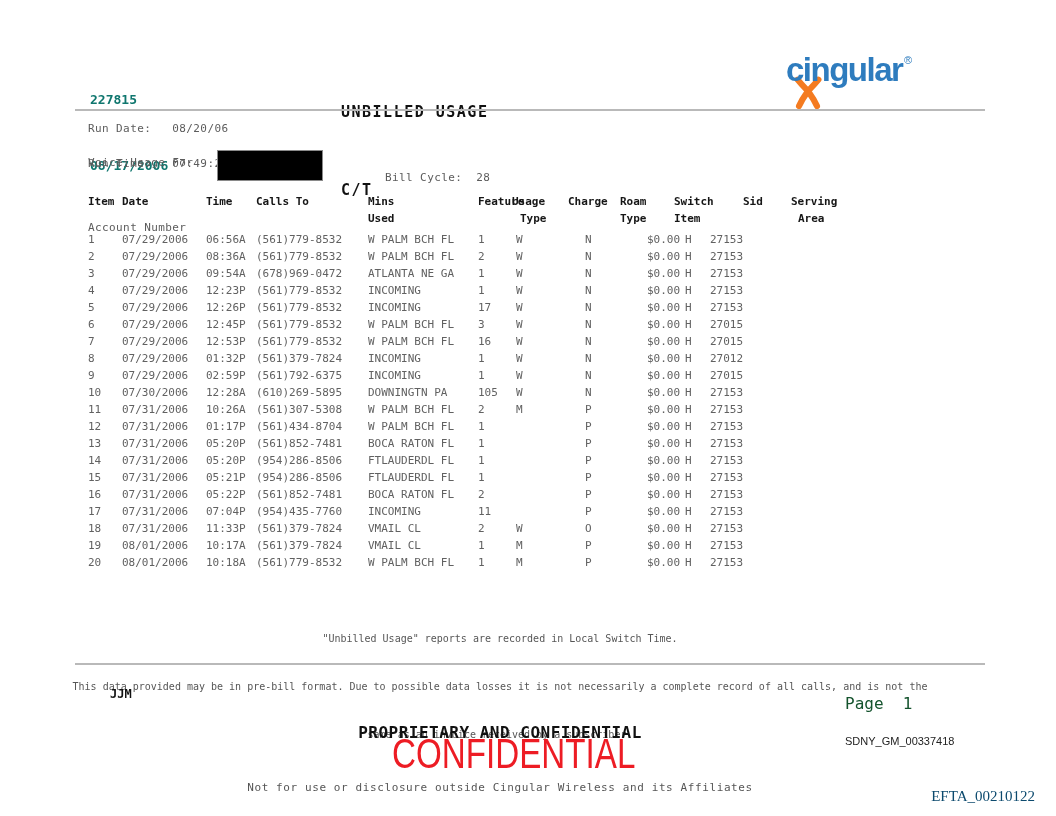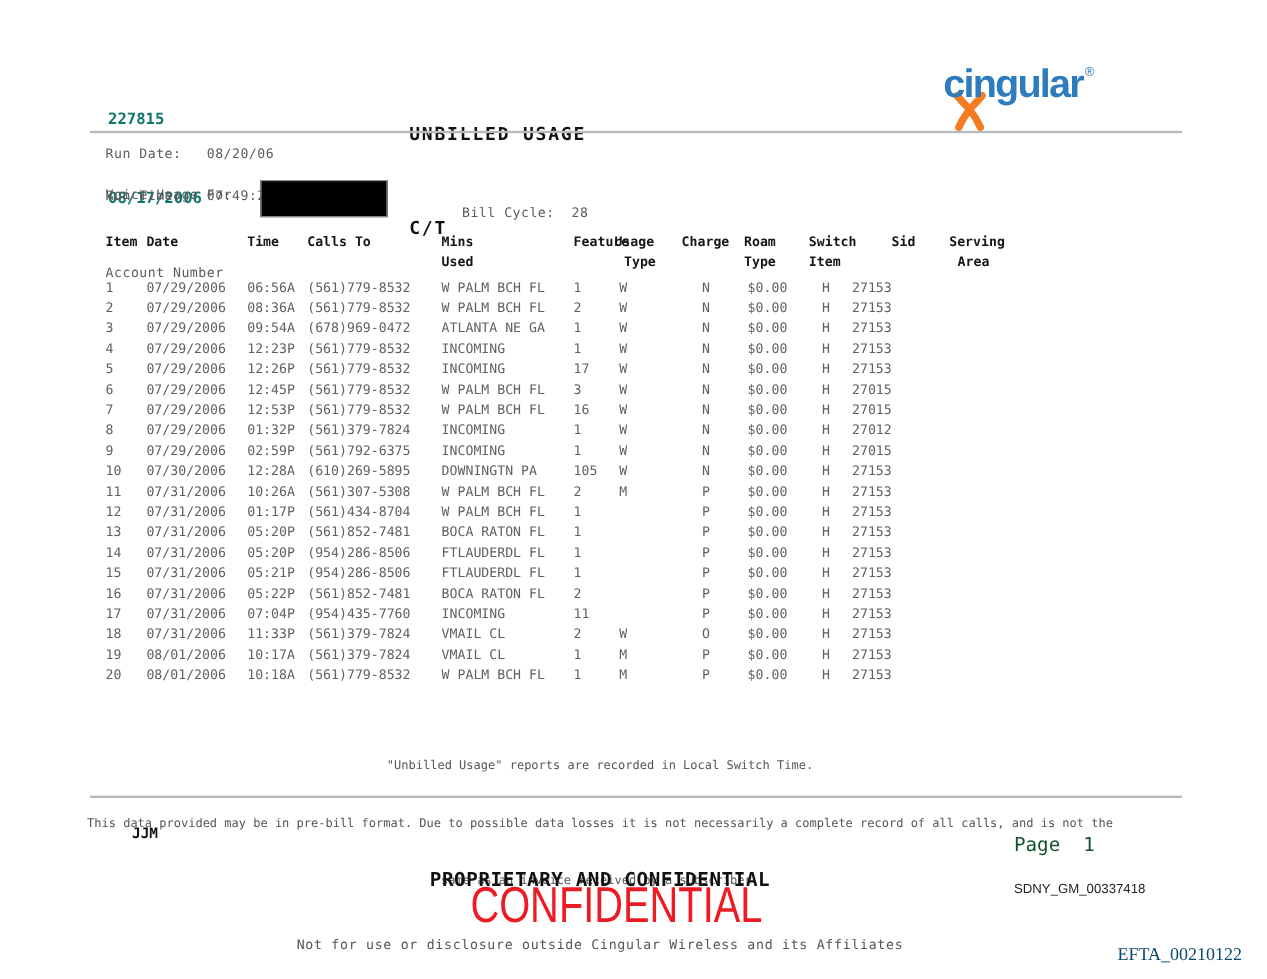--- a/index.html
+++ b/index.html
@@ -39,21 +39,21 @@
   .hl1,.hl2 { height:17px; line-height:17px; white-space:pre; padding-left:2px; }
   .thead .c7 .hl2 { padding-left:10px; }
   .thead .c11 .hl1 { padding-left:37px; }
   .thead .c12 .hl1 { padding-left:33px; }
   .thead .c12 .hl2 { padding-left:40px; }
   .tbody { margin-top:4px; }
   .trow { display:grid; grid-template-columns:var(--cols); height:17px; }
   .cell { font-size:11px; line-height:17px; color:#616161; white-space:pre; padding-left:2px; }
   .trow .c6 { padding-left:6px; }
   .trow .c7 { padding-left:19px; }
-  .trow .c8 { padding-left:5px; }
+  .trow .c8 { padding-left:5px;margin-left:24px; }
   .trow .c9 { padding-left:13px; }
   .trow .c10 { padding-left:4px; }
 
   
   .notes { left:70px; top:599px; width:860px; text-align:center; font-size:10px; color:#565656; line-height:16px; white-space:pre; }
 
   
   .initials { left:110px; top:687px; font-size:12px; font-weight:bold; color:#111; }
   .footer-center { left:70px; top:686px; width:860px; text-align:center; white-space:pre; }
   .fc1 { font-size:16px; font-weight:bold; color:#111; letter-spacing:0.5px; line-height:17px; }

